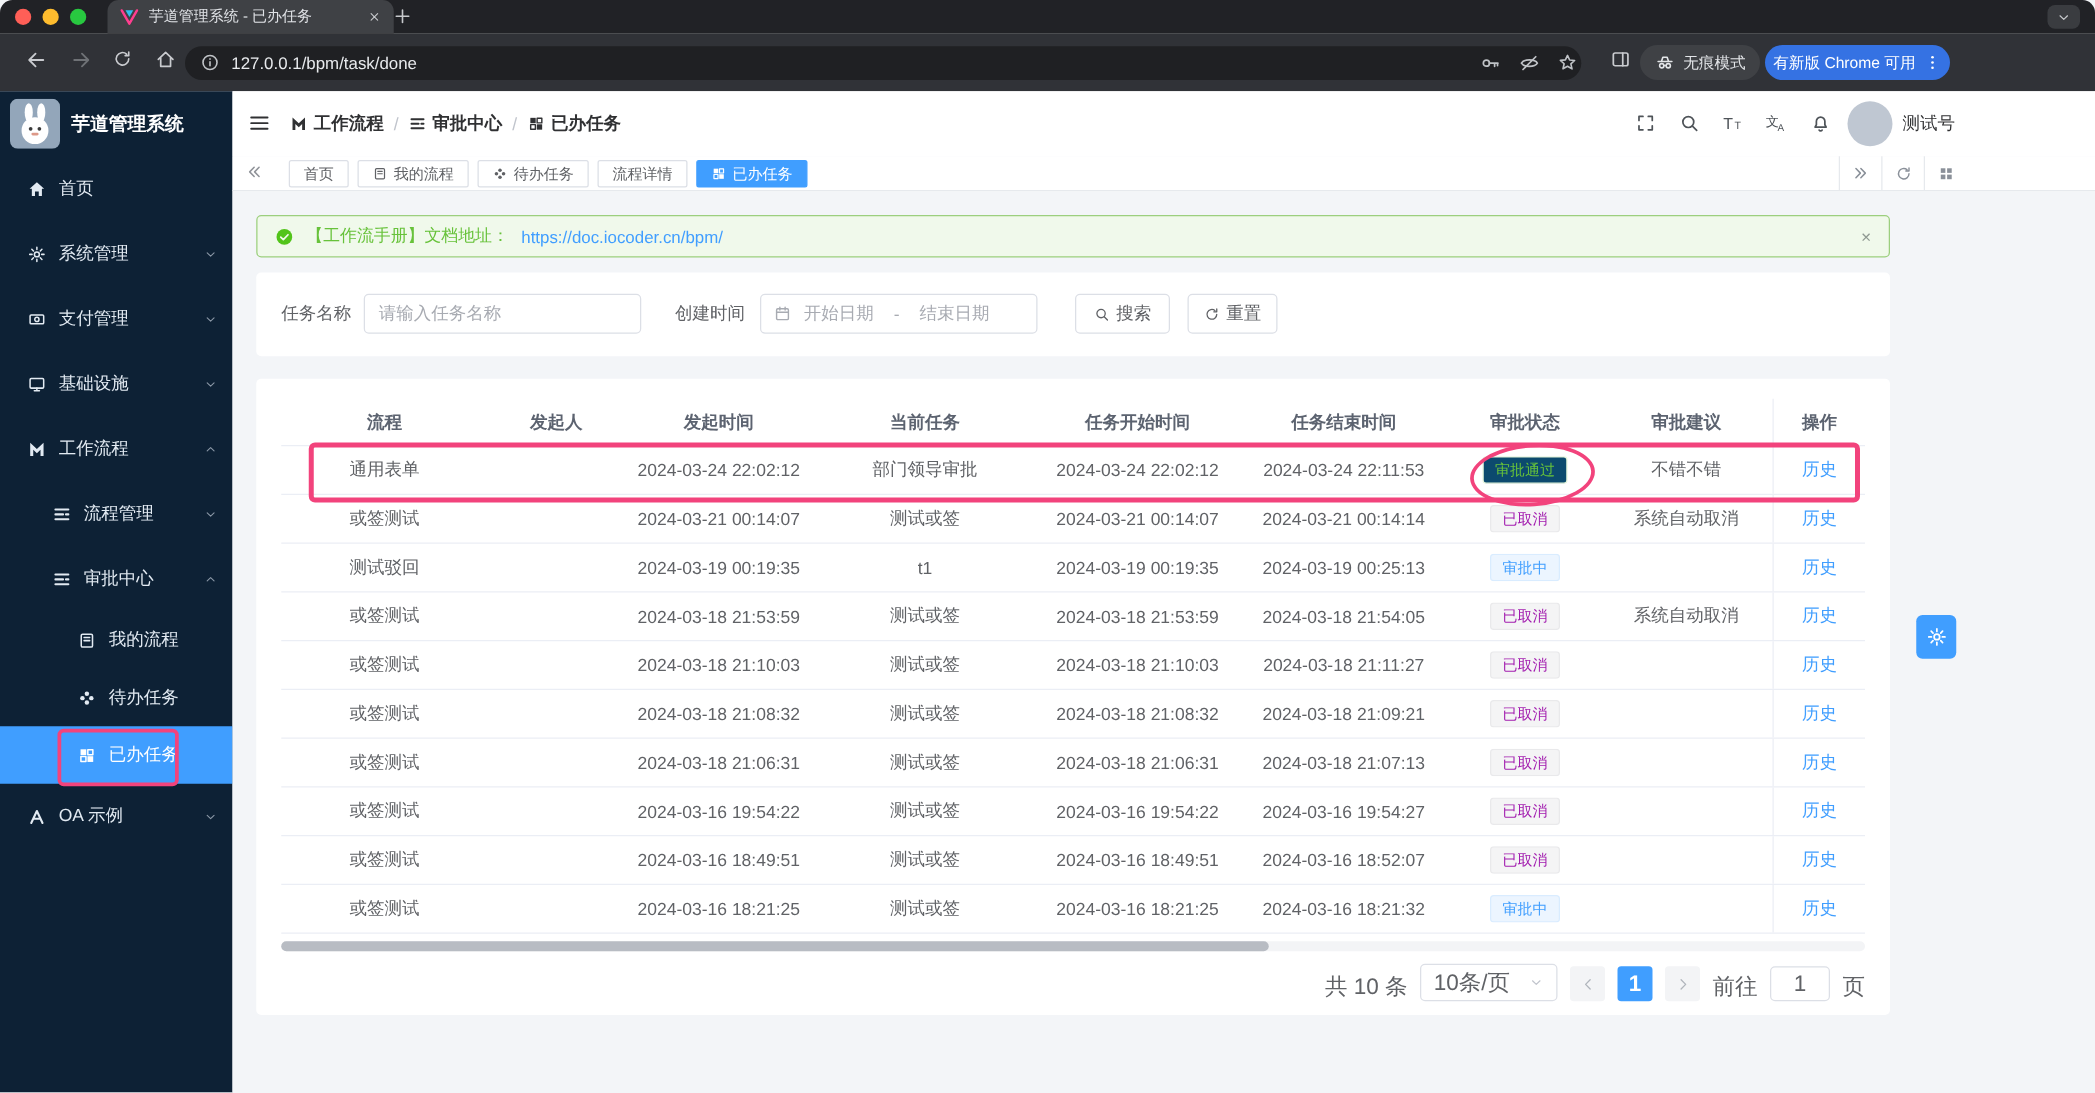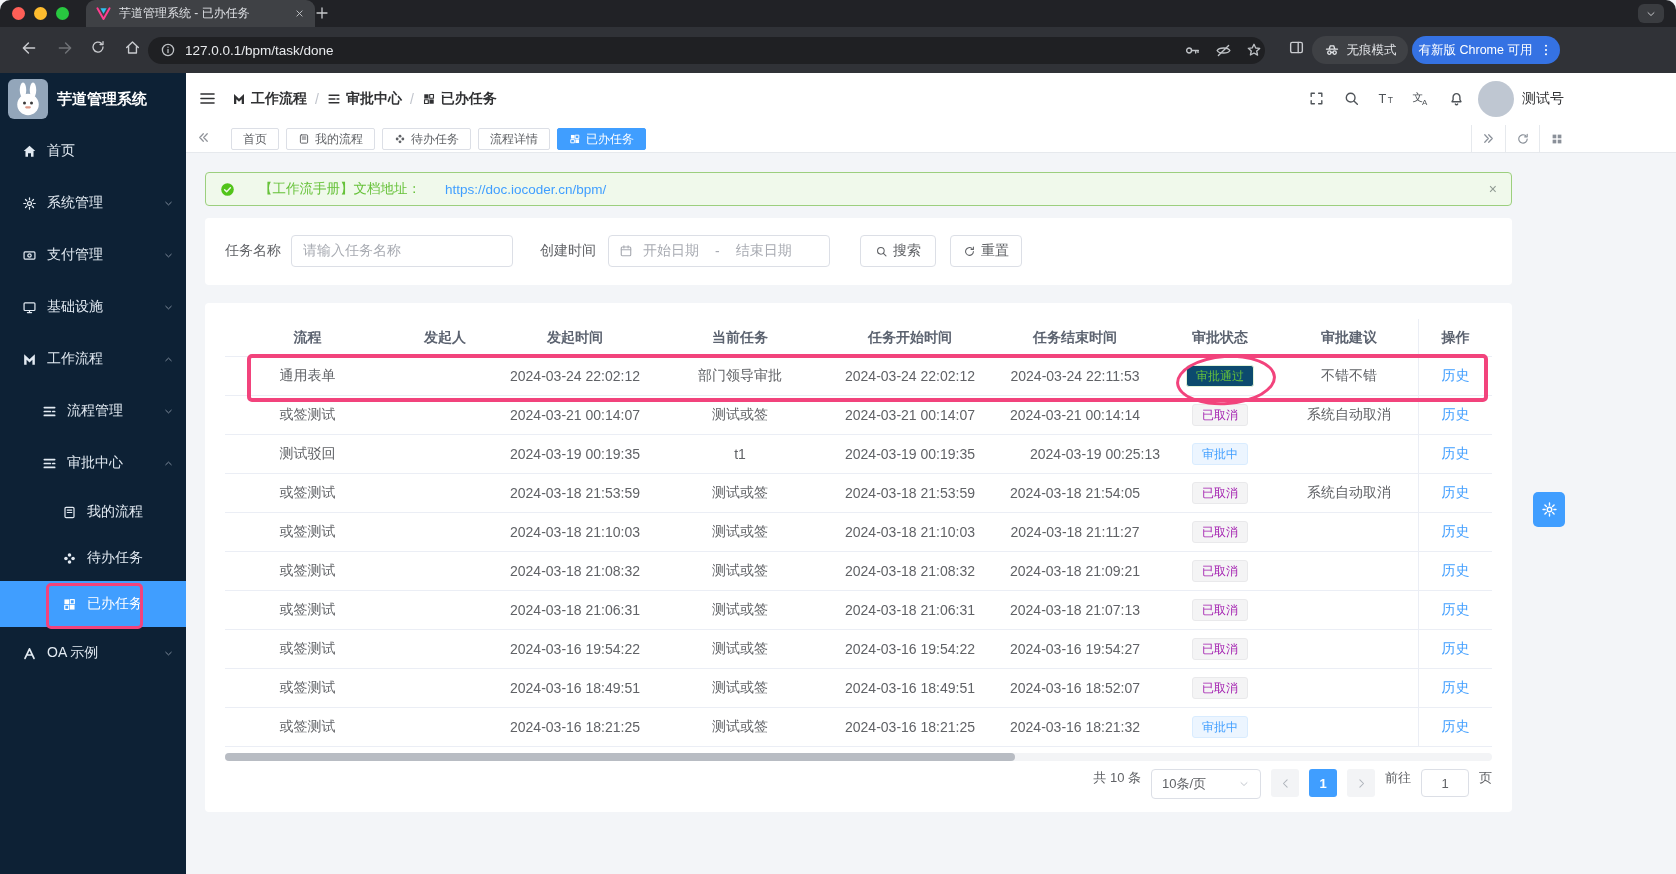--- a/index.html
+++ b/index.html
@@ -52,21 +52,21 @@
   .tag-collapse { position:absolute; left:10px; top:5px; color:#909399; }
   .tags { position:absolute; left:45px; top:3px; display:flex; gap:7px; }
   .vtab { height:22px; display:flex; align-items:center; gap:5px; padding:0 11px; border:1px solid #dcdfe6; border-radius:2px; background:#fff; color:#606266; font-size:12px; cursor:pointer; }
   .vtab.active { background:#409eff; border-color:#409eff; color:#fff; }
   .tag-right { position:absolute; right:103px; top:0; height:27px; display:flex; }
   .tr-cell { width:34px; height:27px; display:flex; align-items:center; justify-content:center; color:#8a9099; border-left:1px solid #e6e9ed; }
 
   
   .page { position:absolute; left:186px; top:153px; width:1490px; height:721px; background:#f3f5f8; }
 
-  .banner { position:absolute; left:19px; top:19px; width:1307px; height:34px; background:#f0f9eb; border:1px solid #9ccf7e; border-radius:4px; display:flex; align-items:center; padding:0 14px; gap:24px; }
+  .banner { position:absolute; left:19px; top:19px; width:1307px; height:34px; background:#f0f9eb; border:1px solid #9ccf7e; border-radius:4px; display:flex; align-items:center; padding:0 14px; gap:10px; }
   .banner-text { color:#67c23a; font-size:13.5px; }
   .banner-link { color:#409eff; font-size:13.5px; cursor:pointer; }
   .banner-close { margin-left:auto; color:#8f9a92; font-size:14px; cursor:pointer; }
 
   .filter-card { position:absolute; left:19px; top:65px; width:1307px; height:67px; background:#fff; border-radius:4px; }
   .fc-row { position:absolute; top:17px; left:0; width:100%; height:32px; }
   .f-label { position:absolute; top:7px; color:#606266; }
   .inp { position:absolute; height:32px; border:1px solid #dcdfe6; border-radius:4px; background:#fff; display:flex; align-items:center; }
   .ph { color:#a8abb2; }
   .btn { position:absolute; height:32px; border:1px solid #dcdfe6; border-radius:4px; background:#fff; color:#606266; display:flex; align-items:center; justify-content:center; gap:5px; cursor:pointer; }
@@ -79,21 +79,21 @@
   .tc.last { border-left:1px solid #ebeef5; align-self:stretch; display:flex; align-items:center; justify-content:center; }
   .tag { display:inline-block; padding:3px 9px; font-size:12px; border-radius:3px; border:1px solid transparent; line-height:1.2; }
   .tag-success { color:#67c23a; background:#0c4a6e; border-color:#e1f3d8; }
   .tag-info { color:#a21caf; background:#f4f4f5; border-color:#e9e9eb; }
   .tag-primary { color:#409eff; background:#ecf5ff; border-color:#d9ecff; }
   .link { color:#409eff; cursor:pointer; font-weight:500; }
 
   .hscroll { position:absolute; left:20px; top:450px; width:1267px; height:8px; border-radius:4px; background:#f3f4f6; }
   .hthumb { position:absolute; left:0; top:0; width:790px; height:8px; border-radius:4px; background:#b8bcc3; }
 
-  .pager { position:absolute; right:20px; top:466px; height:32px; display:flex; align-items:flex-start; gap:10px; color:#606266; font-size:13px; }
+  .pager { position:absolute; right:20px; top:466px; height:32px; display:flex; align-items:flex-end; gap:10px; color:#606266; font-size:18px; }
   .psel { width:110px; height:30px; border:1px solid #dcdfe6; border-radius:4px; display:flex; align-items:center; padding:12px 10px; justify-content:space-between; color:#606266; cursor:pointer; }
   .pbtn { width:28px; height:28px; border-radius:3px; background:#f3f4f6; color:#b0b5bc; display:flex; align-items:center; justify-content:center; cursor:pointer; }
   .pcur { width:28px; height:28px; border-radius:3px; background:#409eff; color:#fff; display:flex; align-items:center; justify-content:center; font-weight:bold; cursor:pointer; }
   .pgoto { width:48px; height:28px; border:1px solid #dcdfe6; border-radius:4px; display:flex; align-items:center; justify-content:center; color:#606266; }
 
   .gear-float { position:absolute; left:1533px; top:492px; width:32px; height:35px; background:#409eff; border-radius:5px; color:#fff; display:flex; align-items:center; justify-content:center; cursor:pointer; z-index:30; }
 
   
   .anno { position:absolute; border:3px solid #f2437c; z-index:50; pointer-events:none; }
   .anno-rect-sidebar { left:46px; top:583px; width:97px; height:46px; border-radius:5px; }
@@ -585,21 +585,21 @@
           <div class="tc last" style="width: 74px;">
             <span class="link">历史</span>
           </div>
         </div>
         <div class="trow">
           <div class="tc" style="width: 165px;">测试驳回</div>
           <div class="tc" style="width: 110px;"></div>
           <div class="tc" style="width: 150px;">2024-03-19 00:19:35</div>
           <div class="tc" style="width: 180px;">t1</div>
           <div class="tc" style="width: 160px;">2024-03-19 00:19:35</div>
-          <div class="tc" style="width: 170px; text-align: right;">2024-03-19 00:25:13</div>
+          <div class="tc" style="width: 170px;">2024-03-19 00:25:13</div>
           <div class="tc" style="width: 120px;"><span class="tag tag-primary">审批中</span></div>
           <div class="tc" style="width: 138px;"></div>
           <div class="tc last" style="width: 74px;">
             <span class="link">历史</span>
           </div>
         </div>
         <div class="trow">
           <div class="tc" style="width: 165px;">或签测试</div>
           <div class="tc" style="width: 110px;"></div>
           <div class="tc" style="width: 150px;">2024-03-18 21:53:59</div>

